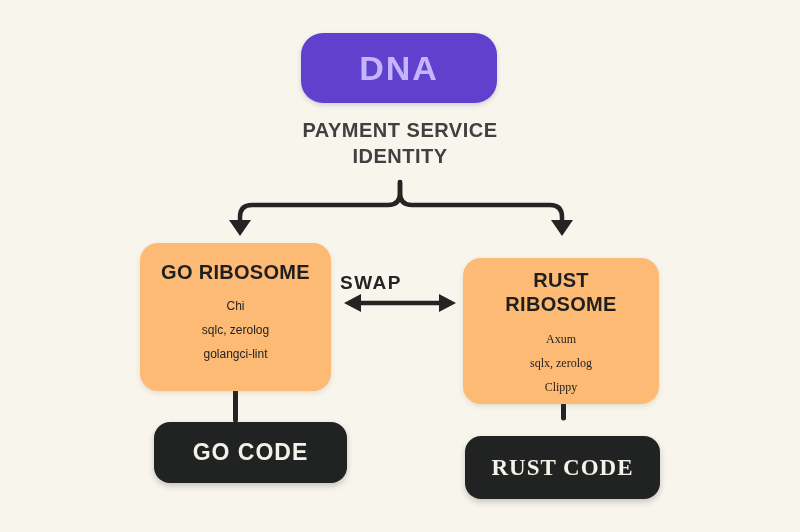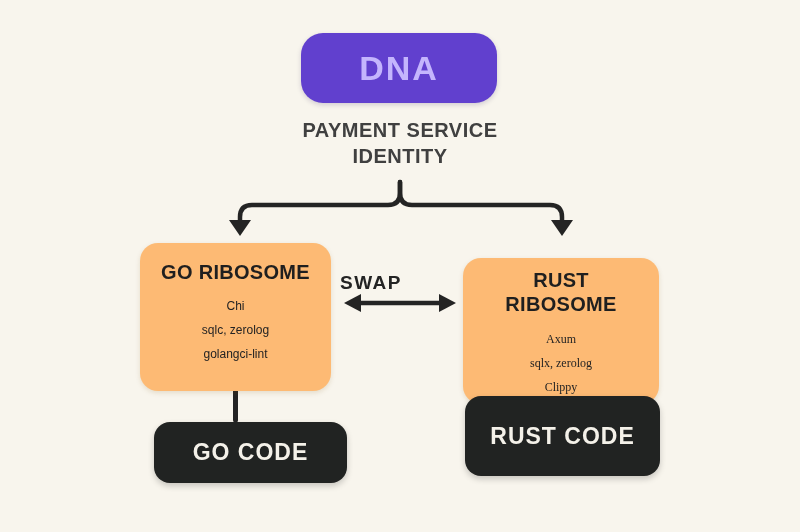--- a/index.html
+++ b/index.html
@@ -83,21 +83,21 @@
     font-weight: 800;
     letter-spacing: 1.5px;
   }
   
   .code-box {
     background: #212322;
     border-radius: 16px;
     box-shadow: 0 3px 6px rgba(0,0,0,0.2);
   }
   .code-box.go   { left: 154px; top: 422px; width: 193px; height: 61px; }
-  .code-box.rust { left: 465px; top: 396px; width: 195px; height: 80px; }
+  .code-box.rust { left: 465px; top: 436px; width: 195px; height: 63px; font-family: Liberation Serif, serif; }
   .code-box .label {
     color: #F4F1E9;
     font-size: 23px;
     font-weight: 800;
     letter-spacing: 1px;
   }
   
   .wires {
     position: absolute;
     left: 0; top: 0;

